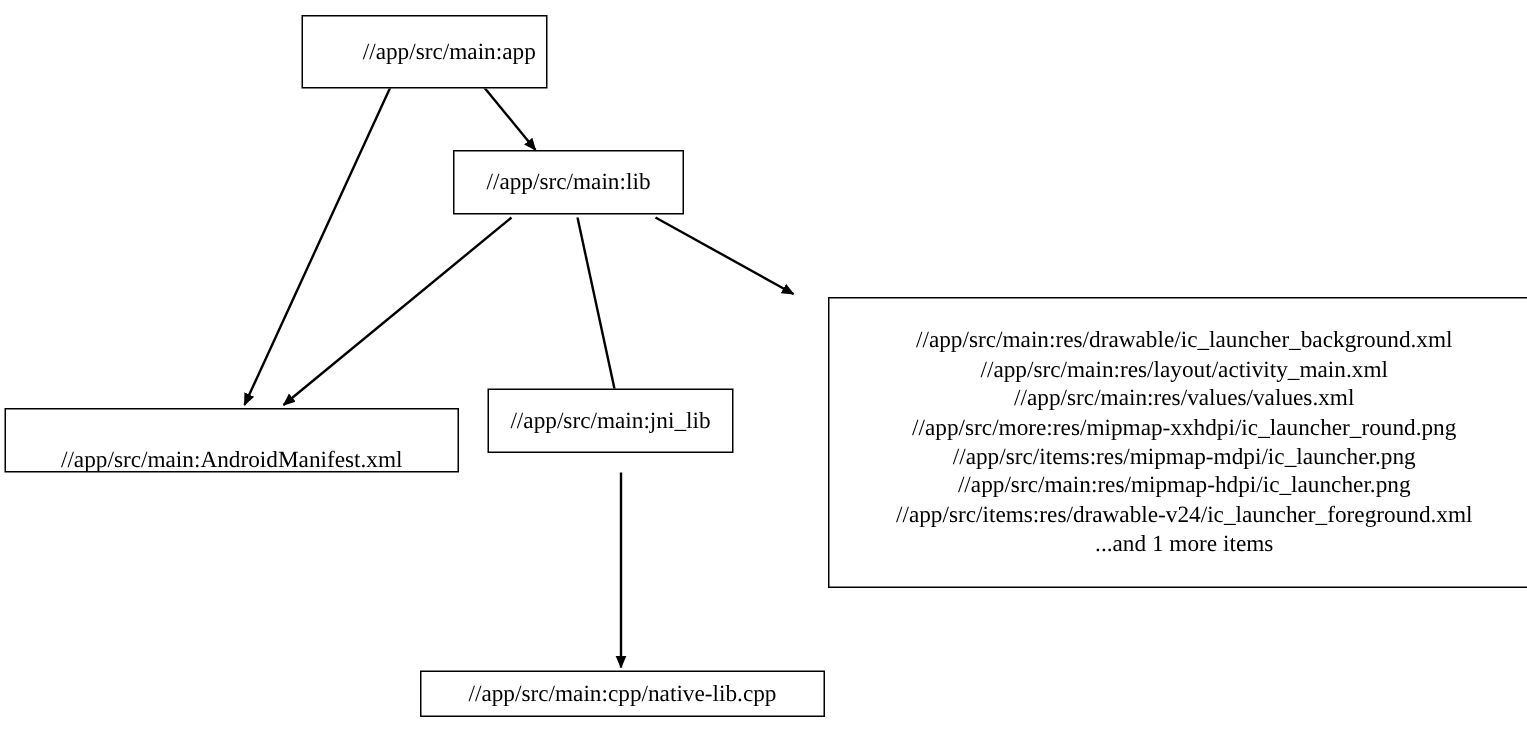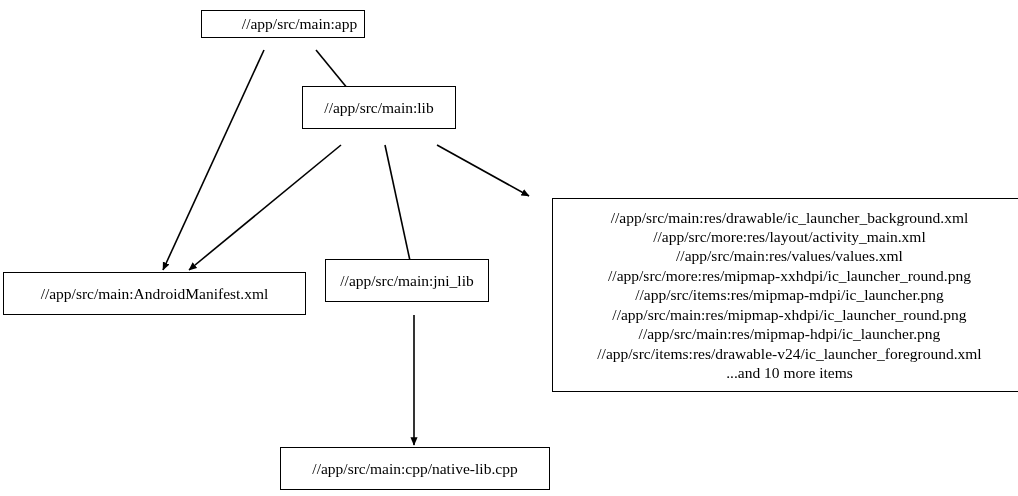--- a/index.html
+++ b/index.html
@@ -66,47 +66,46 @@
     <g stroke="#000000" stroke-width="1.6" fill="none" marker-end="url(#arrow)">
       <line x1="264" y1="50" x2="163" y2="270"></line>
       <line x1="316" y1="50" x2="357" y2="100"></line>
       <line x1="341" y1="145" x2="189" y2="270"></line>
       <line x1="385" y1="145" x2="412" y2="270"></line>
       <line x1="437" y1="145" x2="529" y2="196"></line>
       <line x1="414" y1="315" x2="414" y2="445"></line>
     </g>
   </svg>
 
-  <div class="node" style="left:201px; top:10px; width:164px; height:28px;padding-left:33px;">
+  <div class="node" style="left:201px; top:10px; width:164px; height:49px;padding-left:33px;">
     <span class="node-label">//app/src/main:app</span>
   </div>
 
-  <div class="node" style="left:302px; top:86px; width:154px; height:43px;">
+  <div class="node" style="left:302px; top:100px; width:154px; height:43px;">
     <span class="node-label">//app/src/main:lib</span>
   </div>
 
-  <div class="node" style="left:3px; top:272px; width:303px; height:43px;">
+  <div class="node" style="left:3px; top:272px; width:303px; height:43px;align-items:flex-end;">
     <span class="node-label">//app/src/main:AndroidManifest.xml</span>
   </div>
 
   <div class="node" style="left:325px; top:259px; width:164px; height:43px;">
     <span class="node-label">//app/src/main:jni_lib</span>
   </div>
 
-  <div class="node" style="left:280px; top:447px; width:270px; height:43px;">
+  <div class="node" style="left:280px; top:447px; width:270px; height:31px;">
     <span class="node-label">//app/src/main:cpp/native-lib.cpp</span>
   </div>
 
   <div class="node node-multiline" style="left:552px; top:198px; width:475px; height:194px;">
     <div class="node-label">
         <span class="line">//app/src/main:res/drawable/ic_launcher_background.xml</span>
-        <span class="line">//app/src/more:res/layout/activity_main.xml</span>
+        <span class="line">//app/src/main:res/layout/activity_main.xml</span>
         <span class="line">//app/src/main:res/values/values.xml</span>
         <span class="line">//app/src/more:res/mipmap-xxhdpi/ic_launcher_round.png</span>
         <span class="line">//app/src/items:res/mipmap-mdpi/ic_launcher.png</span>
-        <span class="line">//app/src/main:res/mipmap-xhdpi/ic_launcher_round.png</span>
         <span class="line">//app/src/main:res/mipmap-hdpi/ic_launcher.png</span>
         <span class="line">//app/src/items:res/drawable-v24/ic_launcher_foreground.xml</span>
-        <span class="line">...and 10 more items</span>
+        <span class="line">...and 1 more items</span>
       </div>
   </div>
 
 </div>
 
 </body></html>

